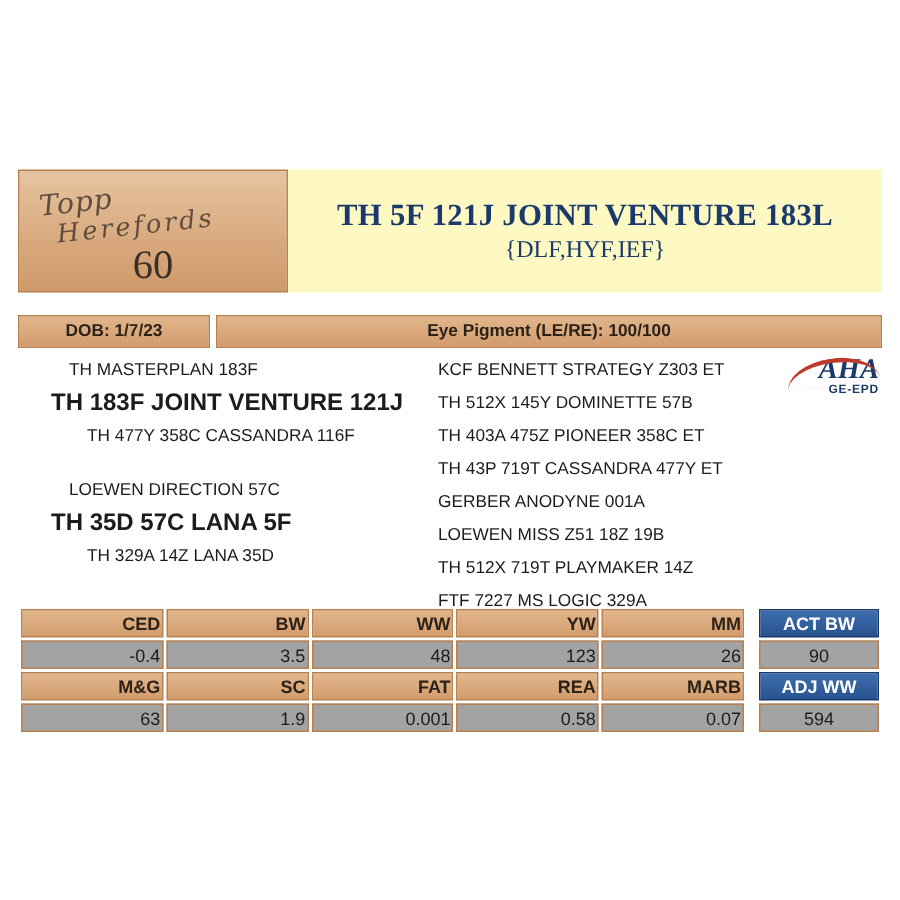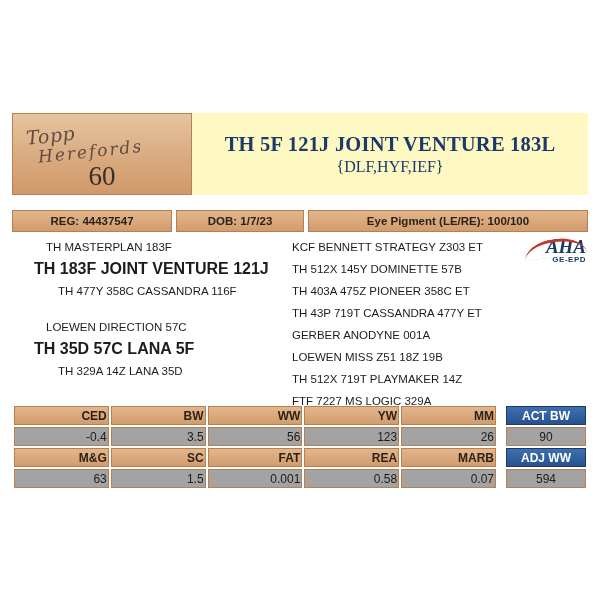--- a/index.html
+++ b/index.html
@@ -246,21 +246,20 @@
       </div>
       <div class="logo-num">60</div>
     </div>
     <div class="title-box">
       <div class="title-main">TH 5F 121J JOINT VENTURE 183L</div>
       <div class="title-sub">{DLF,HYF,IEF}</div>
     </div>
   </div>
 
   <div class="infobar">
-    <div class="info-cell info-reg">REG: 44437547</div>
     <div class="info-cell info-dob">DOB: 1/7/23</div>
     <div class="info-cell info-eye">Eye Pigment (LE/RE): 100/100</div>
   </div>
 
   <div class="ped">
     <div class="ped-col ped-left">
       <div class="ped-line ind1">TH MASTERPLAN 183F</div>
       <div class="ped-line bold">TH 183F JOINT VENTURE 121J</div>
       <div class="ped-line ind2">TH 477Y 358C CASSANDRA 116F</div>
       <div class="ped-gap"></div>
@@ -291,34 +290,34 @@
           <tr>
         <td class="hdr">CED</td>
         <td class="hdr">BW</td>
         <td class="hdr">WW</td>
         <td class="hdr">YW</td>
         <td class="hdr">MM</td>
       </tr>
       <tr>
         <td class="val">-0.4</td>
         <td class="val">3.5</td>
-        <td class="val">56</td>
+        <td class="val">48</td>
         <td class="val">123</td>
         <td class="val">26</td>
       </tr>
       <tr>
         <td class="hdr">M&amp;G</td>
         <td class="hdr">SC</td>
         <td class="hdr">FAT</td>
         <td class="hdr">REA</td>
         <td class="hdr">MARB</td>
       </tr>
       <tr>
         <td class="val">63</td>
-        <td class="val">1.5</td>
+        <td class="val">1.9</td>
         <td class="val">0.001</td>
         <td class="val">0.58</td>
         <td class="val">0.07</td>
       </tr>
     </tbody>
       </table>
   </div>
 
   <div class="side">
     <table>

